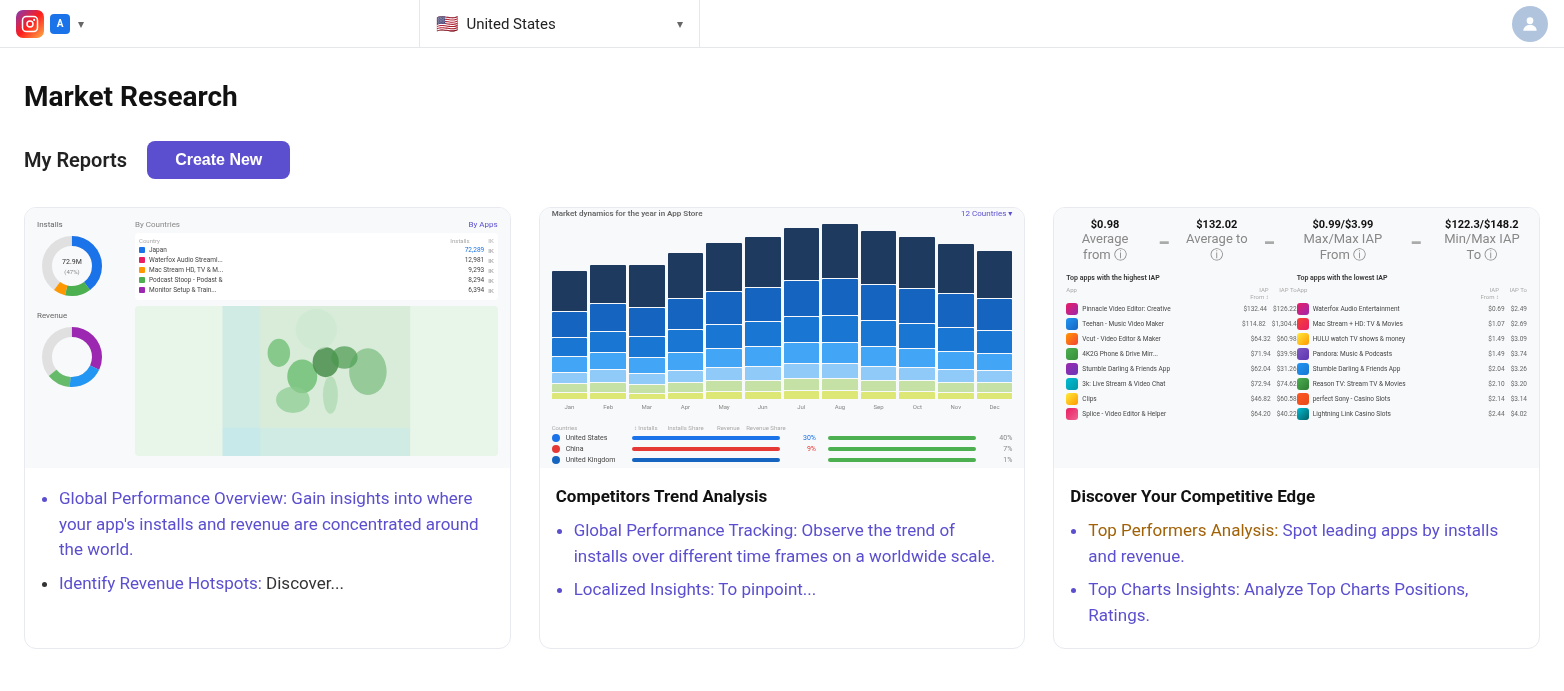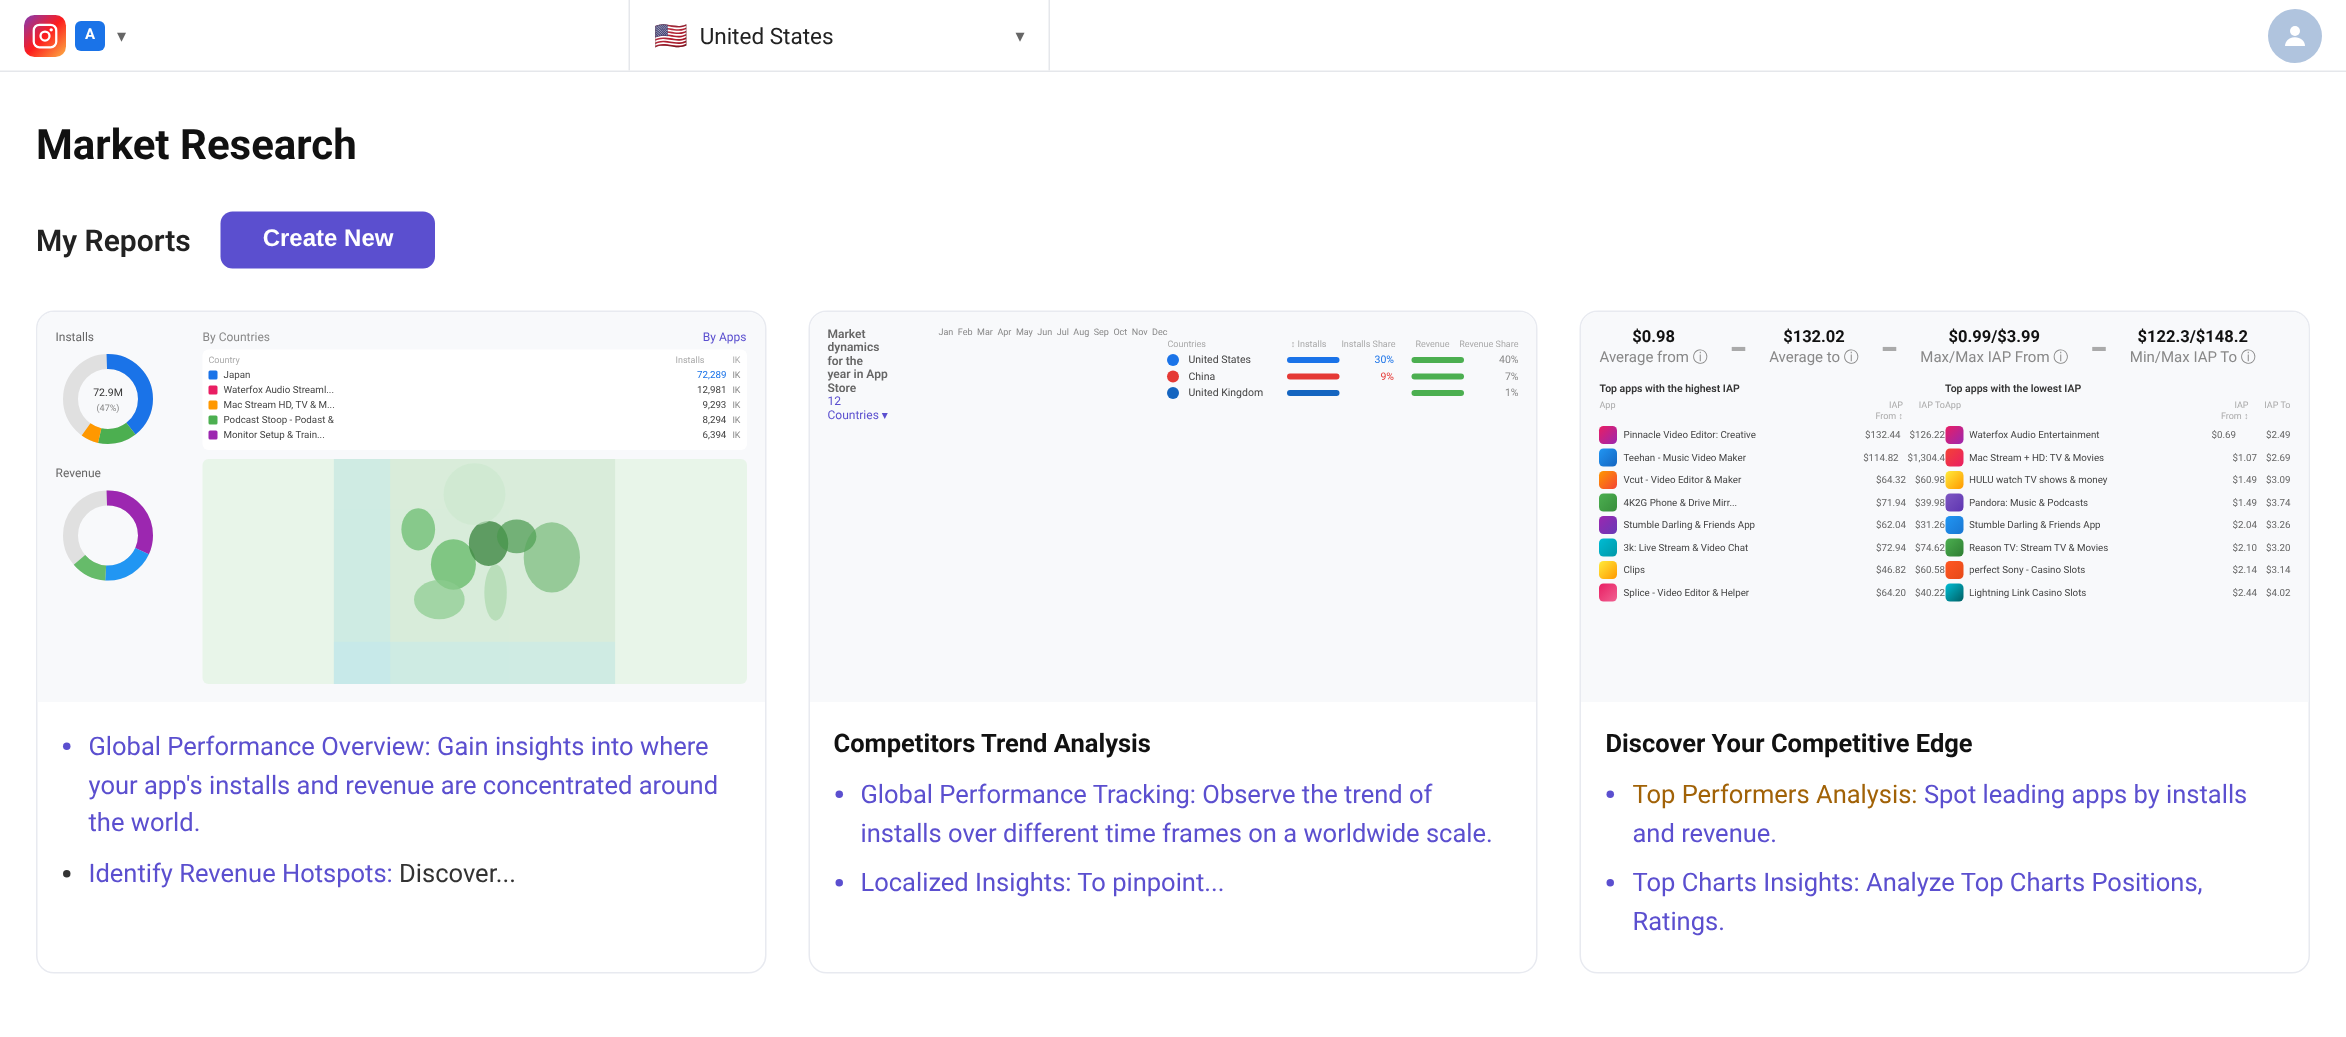--- a/index.html
+++ b/index.html
@@ -218,21 +218,21 @@
       position: relative;
       overflow: hidden;
     }
 
     
     .preview2 {
       width: 100%;
       height: 100%;
       padding: 10px 12px;
       display: flex;
-      flex-direction: row;
+      flex-direction: column;
       justify-content: center;
     }
     .chart-header {
       font-size: 8px;
       color: #666;
       margin-bottom: 6px;
     }
     .stacked-bar-chart {
       flex: 1;
       display: flex;
@@ -290,21 +290,21 @@
     }
     .metric-item {
       text-align: center;
     }
     .metric-val {
       font-size: 11px;
       font-weight: 700;
       color: #111;
     }
     .metric-lbl {
-      font-size: 10px;
+      font-size: 13px;
       color: #888;
     }
     .tables-row {
       display: flex;
       gap: 0;
       flex: 1;
     }
     .mini-table {
       flex: 1;
       font-size: 7px;
@@ -762,21 +762,21 @@
               <div class="mini-table-title">Top apps with the lowest IAP</div>
               <div style="display:flex; gap:4px; color:#aaa; font-size:6px; margin-bottom:3px;">
                 <span style="flex:1">App</span>
                   <span style="flex:0 0 24px; text-align:right;">IAP From ↕</span>
                   <span style="flex:0 0 24px; text-align:right;">IAP To</span>
               </div>
               <div class="mini-table-row">
                 <div class="mini-app-icon" style="background: linear-gradient(135deg,#e91e63,#9c27b0);"></div>
                 <span class="mini-app-name">Waterfox Audio Entertainment</span>
                 <span class="mini-val">$0.69</span>
-                <span class="mini-val" style="margin-left:16px;">$2.49</span>
+                <span class="mini-val" style="margin-left:2px;">$2.49</span>
               </div>
               <div class="mini-table-row">
                 <div class="mini-app-icon" style="background: linear-gradient(135deg,#f44336,#e91e63);"></div>
                 <span class="mini-app-name">Mac Stream + HD: TV &amp; Movies</span>
                 <span class="mini-val">$1.07</span>
                 <span class="mini-val" style="margin-left:2px;">$2.69</span>
               </div>
               <div class="mini-table-row">
                 <div class="mini-app-icon" style="background: linear-gradient(135deg,#ffeb3b,#ff9800);"></div>
                 <span class="mini-app-name">HULU watch TV shows &amp; money</span>

